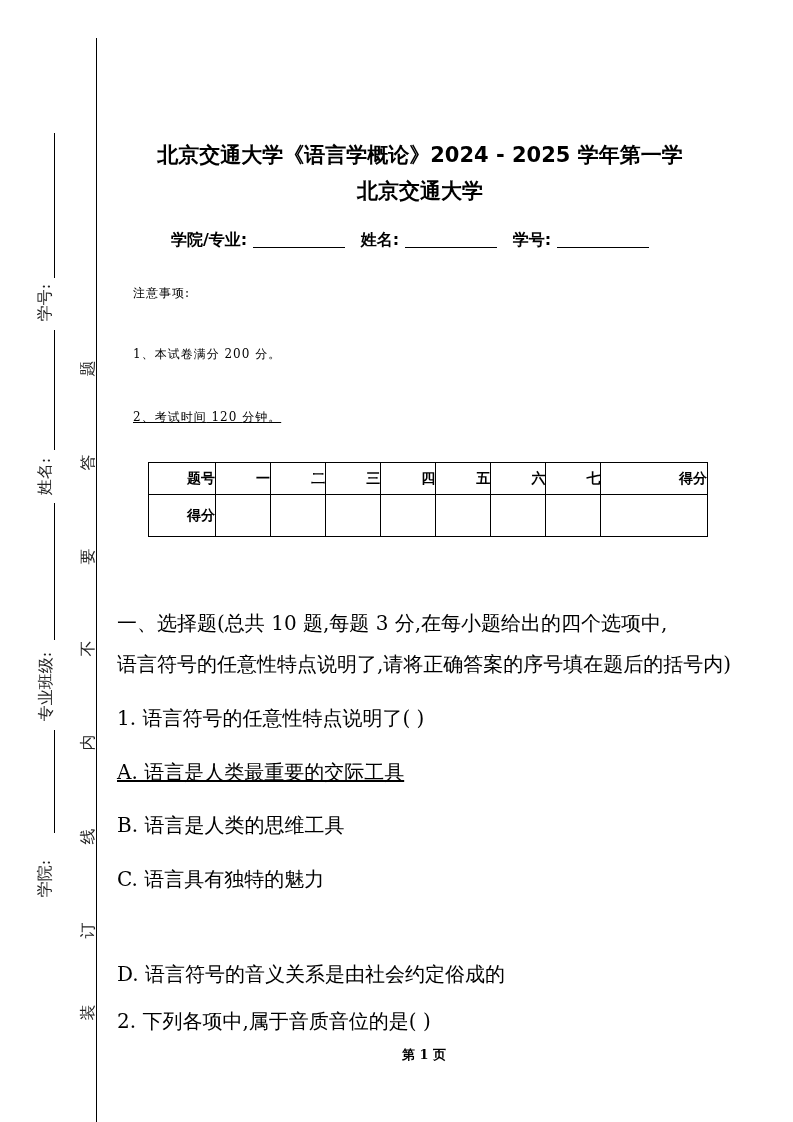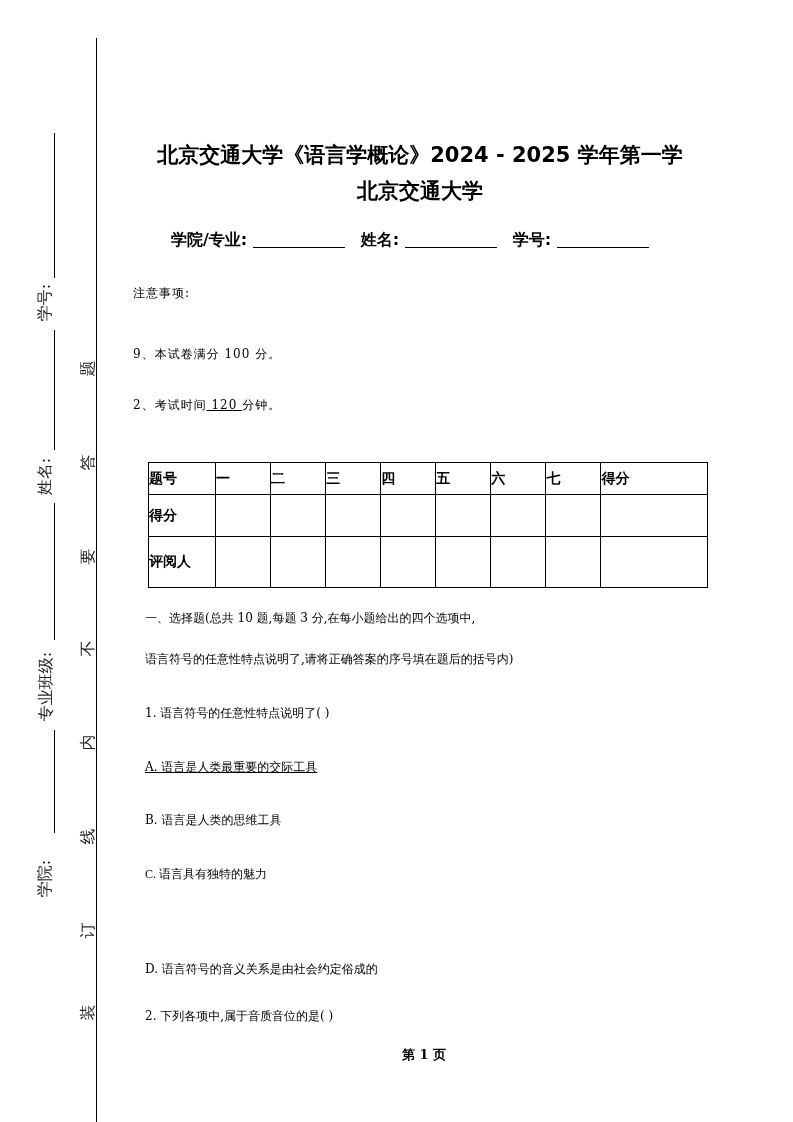--- a/index.html
+++ b/index.html
@@ -5,26 +5,26 @@
   html, body { margin: 0; padding: 0; background: #ffffff; }
   body { width: 793px; height: 1122px; position: relative; overflow: hidden; color: #000; font-family: "DejaVu Serif", "Liberation Serif", serif; }
   .vline { position: absolute; background: #000; width: 1px; }
   .rot { position: absolute; transform: rotate(-90deg); transform-origin: center center; white-space: nowrap; font-size: 16px; color: #222; }
   .title { position: absolute; left: 120px; width: 600px; text-align: center; font-family: "DejaVu Sans", "Liberation Sans", sans-serif; font-weight: bold; font-size: 21px; }
   .fields { position: absolute; top: 230px; left: 171px; font-family: "DejaVu Sans", "Liberation Sans", sans-serif; font-weight: bold; font-size: 16px; white-space: nowrap; }
   .fields .blank { display: inline-block; width: 92px; border-bottom: 1px solid #000; margin: 0 10px 0 6px; vertical-align: -3px; }
   .line { position: absolute; left: 133px; font-size: 12px; white-space: nowrap; letter-spacing: 1px; }
   .u { text-decoration: underline; }
   table.score { position: absolute; left: 148px; top: 462px; border-collapse: collapse; width: 560px; font-family: "DejaVu Sans", "Liberation Sans", sans-serif; font-size: 14px; font-weight: bold; }
-  table.score td { border: 1px solid #000; text-align: left; padding: 0; }
+  table.score td { border: 1px solid #000; text-align: right; padding: 0; }
   table.score tr.h td { height: 31px; }
   table.score tr.r1 td { height: 41px; }
   table.score tr.r2 td { height: 50px; }
   table.score td:first-child { width: 66px; }
-  .q { position: absolute; left: 145px; font-size: 12px; white-space: nowrap; }
+  .q { position: absolute; left: 117px; font-size: 20px; white-space: nowrap; }
   .footer { position: absolute; top: 1046px; left: 0; width: 848px; text-align: center; font-weight: bold; font-size: 13px; }
 </style>
 </head>
 <body>
 
 <div class="vline" style="left:96px; top:38px; height:1084px;"></div>
 
 <div class="vline" style="left:54px; top:133px; height:145px;"></div>
 <div class="vline" style="left:54px; top:330px; height:120px;"></div>
 <div class="vline" style="left:54px; top:503px; height:137px;"></div>
@@ -47,22 +47,22 @@
 <div class="title" style="top:133px;margin-top:8px;">北京交通大学《语言学概论》2024 - 2025 学年第一学</div>
 <div class="title" style="top:177px;">北京交通大学</div>
 
 <div class="fields">
   <span>学院/专业:</span><span class="blank"></span>
   <span>姓名:</span><span class="blank"></span>
   <span>学号:</span><span class="blank"></span>
 </div>
 
 <div class="line" style="top:285px;">注意事项:</div>
-<div class="line" style="top:346px;">9、本试卷满分 100 分。</div>
-<div class="line" style="top:397px;">
+<div class="line" style="top:346px;">1、本试卷满分 200 分。</div>
+<div class="line" style="top:409px;text-decoration:underline;">
   <span>2、考试时间</span><span class="u" style="white-space:pre;"> 120 </span><span>分钟。</span>
 </div>
 
 <table class="score">
   <tbody>
       <tr class="h">
     <td>题号</td>
     <td>一</td>
     <td>二</td>
     <td>三</td>
@@ -76,38 +76,27 @@
     <td>得分</td>
     <td></td>
         <td></td>
         <td></td>
         <td></td>
         <td></td>
         <td></td>
         <td></td>
         <td></td>
   </tr>
-  <tr class="r2">
-    <td>评阅人</td>
-    <td></td>
-        <td></td>
-        <td></td>
-        <td></td>
-        <td></td>
-        <td></td>
-        <td></td>
-        <td></td>
-  </tr>
 </tbody>
   </table>
 
 <div class="q" style="top:610px;">一、选择题(总共 10 题,每题 3 分,在每小题给出的四个选项中,</div>
 <div class="q" style="top:651px;">语言符号的任意性特点说明了,请将正确答案的序号填在题后的括号内)</div>
 
 <div class="q" style="top:705px;">1. 语言符号的任意性特点说明了(   )</div>
 <div class="q" style="top:759px;text-decoration:underline;">A. 语言是人类最重要的交际工具</div>
 <div class="q" style="top:812px;">B. 语言是人类的思维工具</div>
-<div class="q" style="top:866px;font-family:Liberation Serif, serif;">C. 语言具有独特的魅力</div>
+<div class="q" style="top:866px;">C. 语言具有独特的魅力</div>
 <div class="q" style="top:919px;margin-top:42px;">D. 语言符号的音义关系是由社会约定俗成的</div>
 
 <div class="q" style="top:972px;margin-top:36px;">2. 下列各项中,属于音质音位的是(   )</div>
 
 <div class="footer">第 1 页</div>
 
 </body></html>

